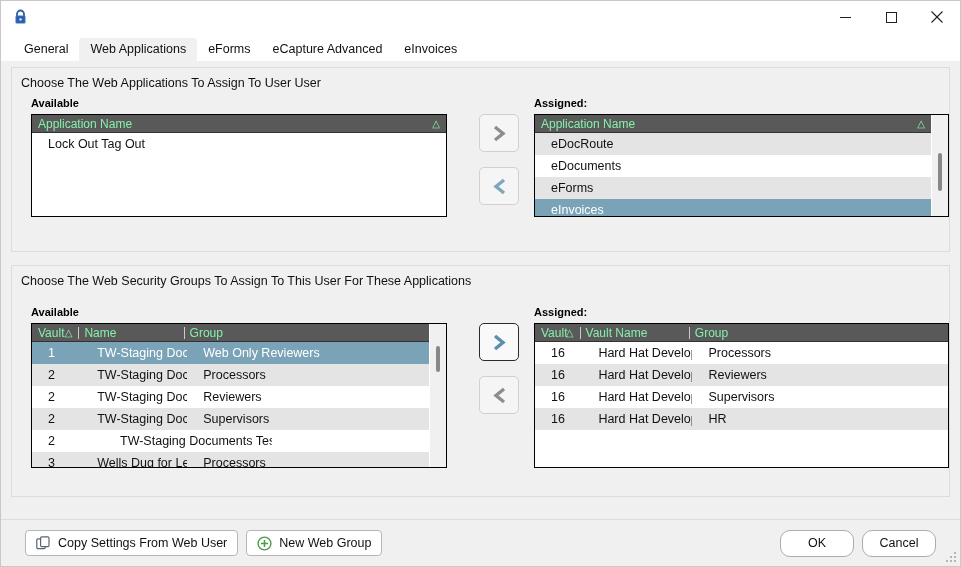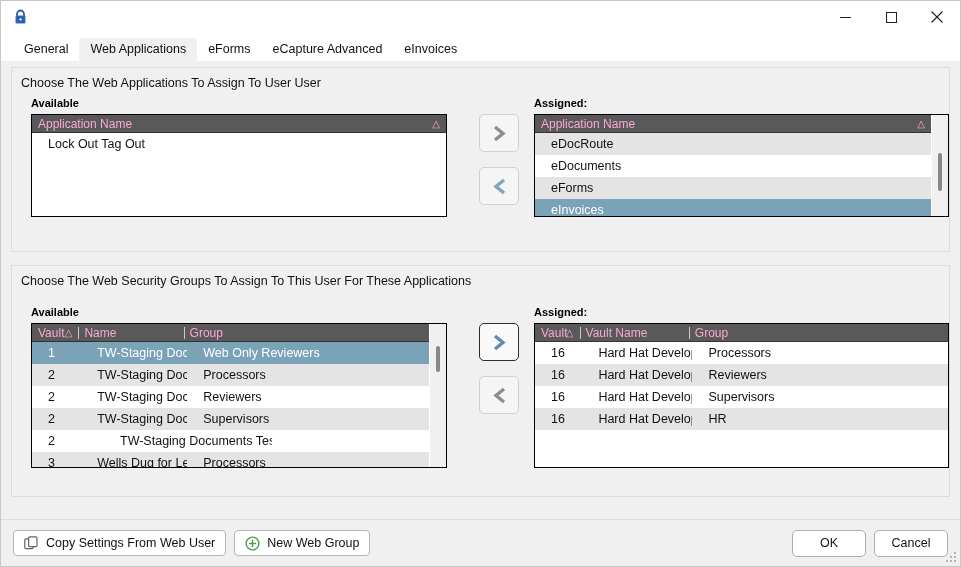--- a/index.html
+++ b/index.html
@@ -114,21 +114,21 @@
   }
   .grid-inner { flex: 1 1 auto; overflow: hidden; }
   .grid-apps-avail  { width: 416px; height: 103px; }
   .grid-apps-assign { width: 415px; height: 103px; }
   .grid-grp-avail   { width: 416px; height: 145px; }
   .grid-grp-assign  { width: 415px; height: 145px; }
 
   .ghead {
     display: flex; align-items: center;
     background: #595959;
-    color: #f9a8d4;
+    color: #86efac;
     height: 18px;
     font-size: 12px;
     border-bottom: 1px solid #333;
   }
   .ghead .cell { position: relative; padding-left: 6px; overflow: hidden; white-space: nowrap; }
   .ghead .cell + .cell::before {
     content: ""; position: absolute; left: 0; top: 1px; bottom: 1px;
     width: 1px; background: #c9c9c9;
   }
   .sort-mark { position: absolute; right: 6px; top: 1px; font-size: 10px; }
@@ -175,39 +175,39 @@
   }
   .arrow-btn.focused { border-color: #2b2b2b; background: #f9f9f9; }
   .arrow-gap { height: 15px; }
 
   
   .bottom-sep { height: 1px; background: #dcdcdc; margin: 0 0 0 0; }
   .bottombar {
     flex: 0 0 46px; height: 46px;
     background: #f0f0f0;
     display: flex; align-items: center;
-    padding: 0 12px;
+    padding: 0 24px;
     position: relative;
   }
   .btn {
     background: #ffffff;
     border: 1px solid #b6b6b6;
     border-radius: 4px;
     height: 26px;
     font-size: 12.5px;
     color: #111;
     display: inline-flex; align-items: center;
     padding: 0 10px;
     font-family: "Liberation Sans", sans-serif;
   }
   .btn .bicon { display: inline-flex; margin-right: 7px; }
   .btn + .btn { margin-left: 8px; }
   .btn-ok, .btn-cancel {
     width: 74px; justify-content: center; padding: 0; height: 27px;
-    border-radius: 5px; border-color: #adadad;
+    border-radius: 10px; border-color: #adadad;
   }
   .right-btns { margin-left: auto; display: flex; }
   .grip {
     position: absolute; right: 3px; bottom: 3px;
     width: 12px; height: 12px;
   }
   .grip i {
     position: absolute; width: 2px; height: 2px; background: #b4b4b4;
   }
 </style>

